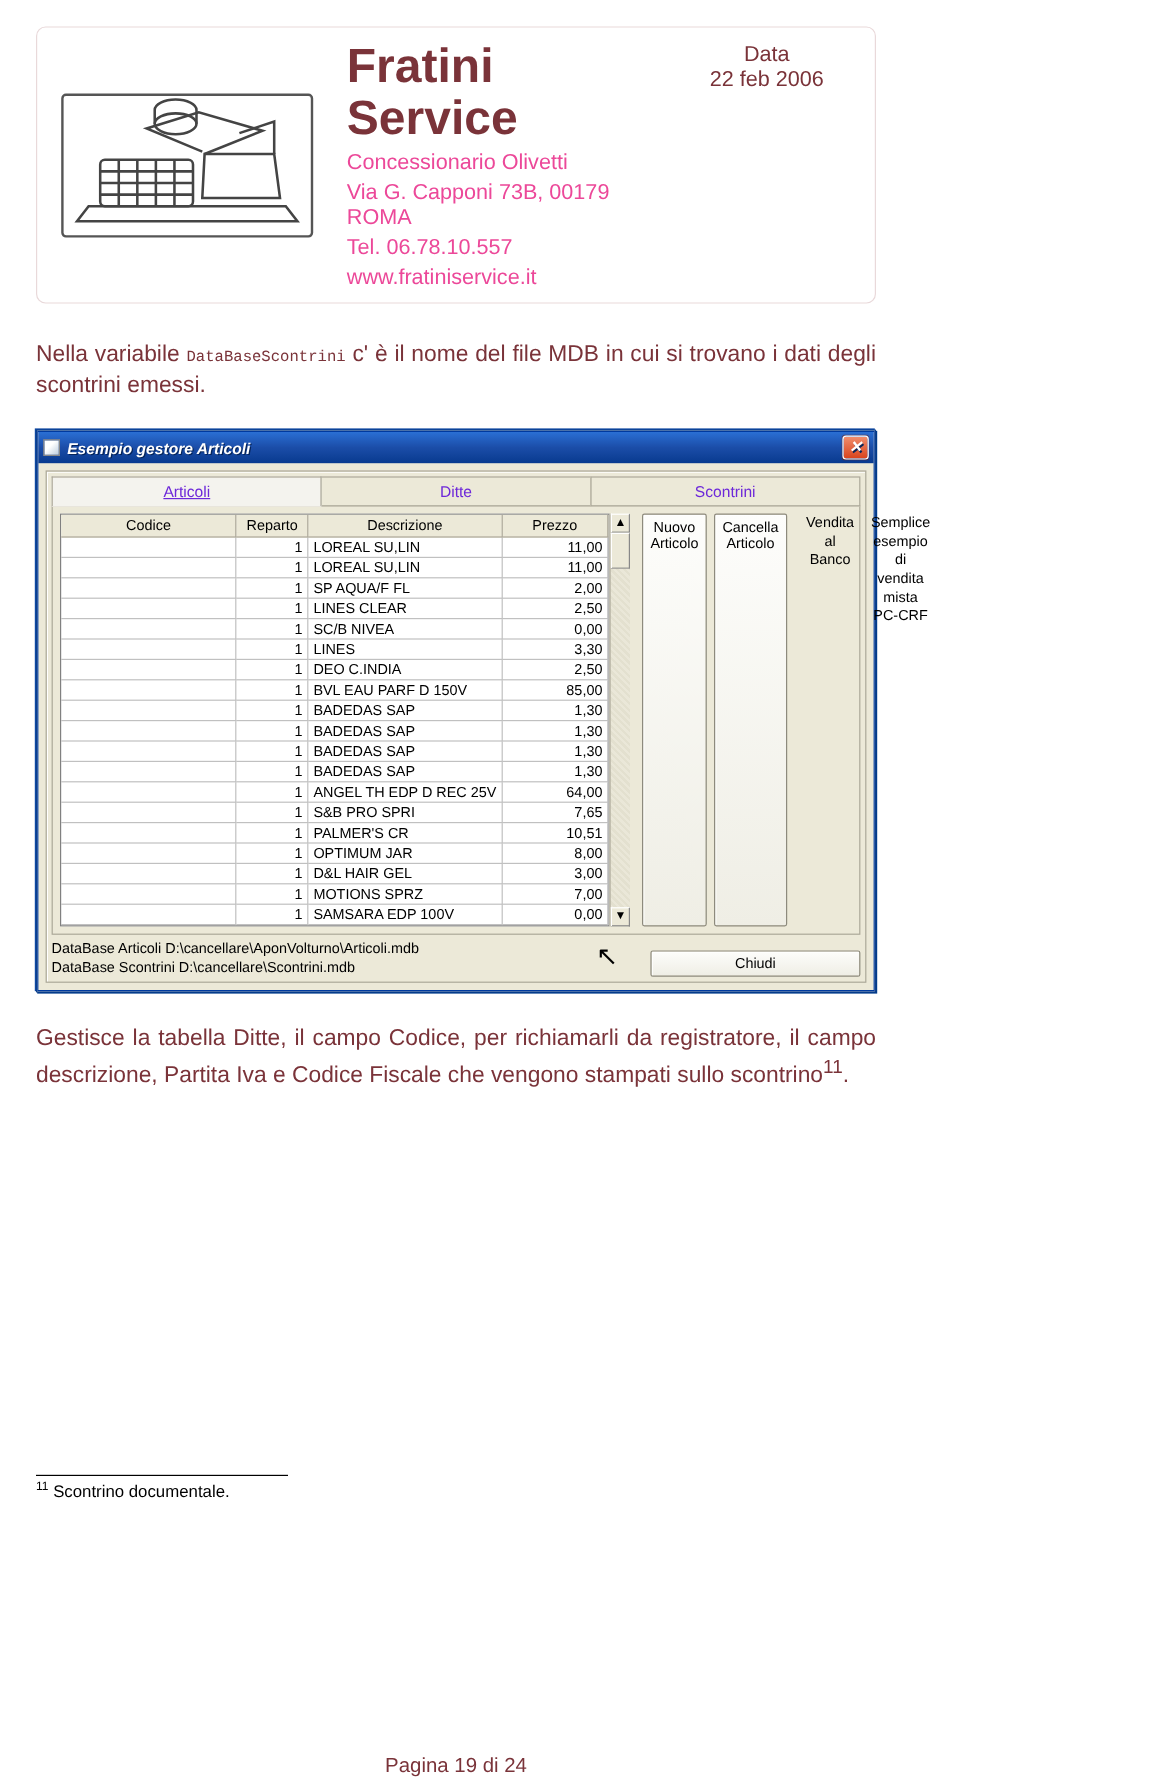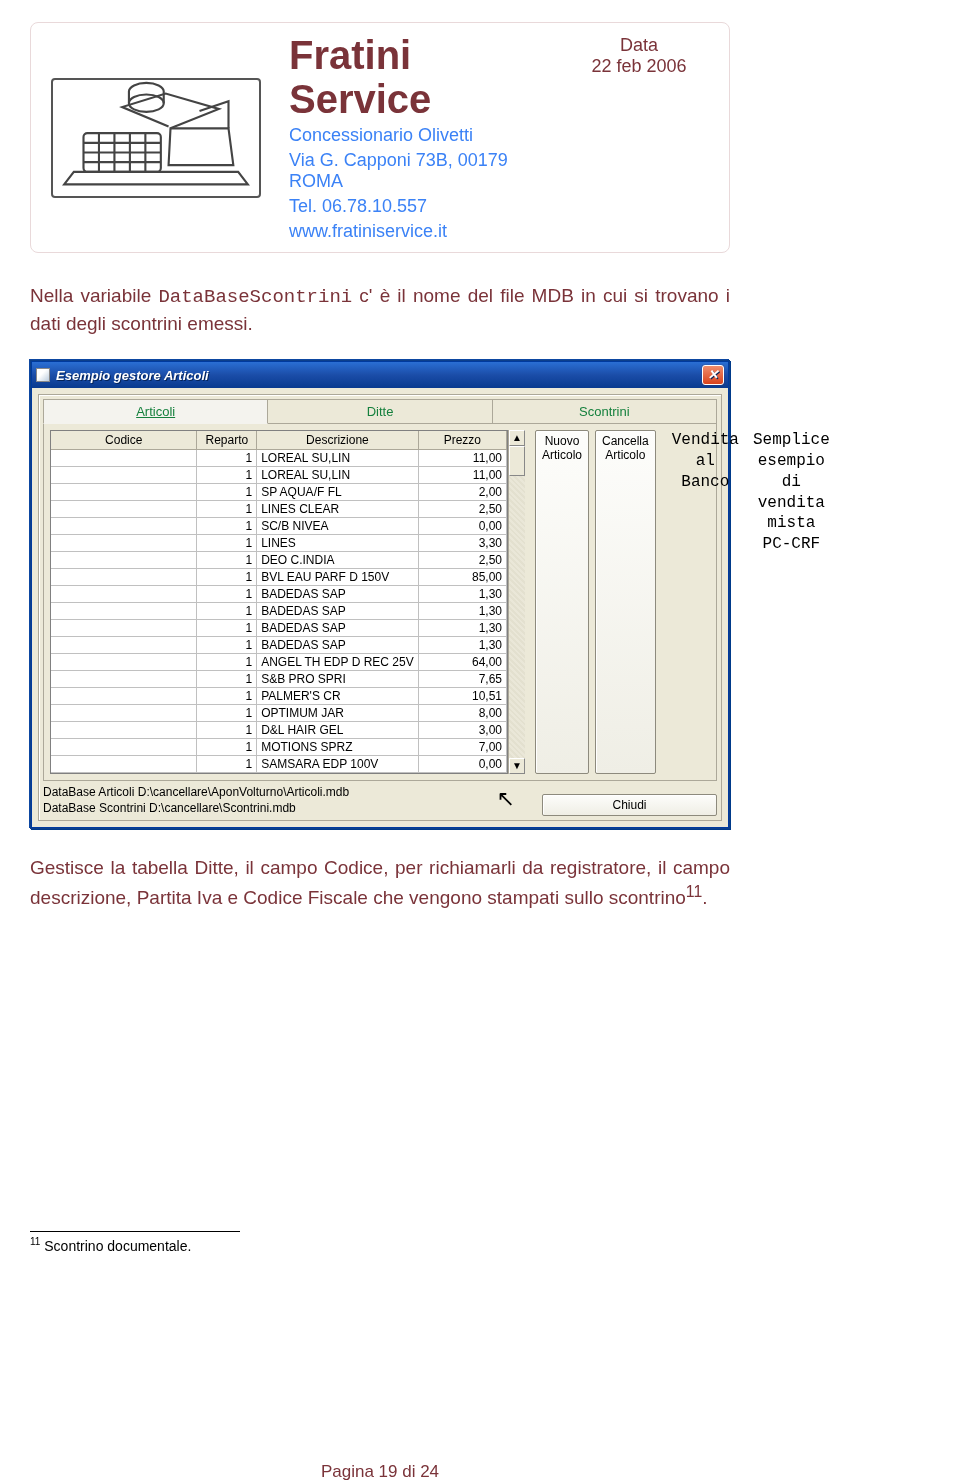--- a/index.html
+++ b/index.html
@@ -41,36 +41,36 @@
     background: #fff;
   }
   .logo-svg { width: 100%; height: 100%; }
   .company-cell { flex: 1; padding: 4px 6px; }
   .company-name {
     color: #7a3339;
     font-size: 40px;
     font-weight: bold;
     line-height: 1.1;
   }
-  .company-line { color: #3b82f6; font-size: 18px; margin-top: 4px; }
+  .company-line { color: #ec4899; font-size: 18px; margin-top: 4px; }
   .date-cell {
     width: 160px;
     text-align: center;
     color: #7a3339;
     font-size: 18px;
     padding-top: 6px;
   }
   .body-text {
     font-size: 19px;
     color: #7a3339;
     line-height: 1.35;
     margin: 30px 0 24px 0;
     text-align: justify;
   }
-  .mono { font-family: "Courier New", monospace; font-size: 19px; }
+  .mono { font-family: "Courier New", monospace; font-size: 13px; }
 
   
   .xp-outer {
     border: 1px solid #0d3f8a;
     box-shadow: 1px 1px 0 #003a8a, -1px -1px 0 #0d47a1;
   }
   .xp-window {
     border: 1px solid #003a9e;
     width: 100%;
     background: #ece9d8;
@@ -111,21 +111,21 @@
   .xp-panel {
     border: 1px solid #aca899;
     background: #ece9d8;
     box-shadow: inset 1px 1px 0 #fff;
     padding: 4px;
   }
   .tabs {
     display: flex;
     gap: 0;
     font-size: 13px;
-    color: #15803d;
+    color: #6d28d9;
   }
   .tab {
     flex: 1;
     text-align: center;
     padding: 4px 0;
     border: 1px solid #aca899;
     background: #ece9d8;
     position: relative;
     user-select: none;
   }
@@ -222,26 +222,25 @@
     background: linear-gradient(to bottom,#fdfdfb,#efeee5);
     padding: 3px 6px;
     font-size: 12px;
     text-align: center;
     box-shadow: inset 1px 1px 0 #fff;
     border-radius: 2px;
     user-select: none;
   }
   .side-spacer { flex: 1; }
   .side-label {
-    font-size: 16px;
+    font-size: 12px;
     text-align: center;
     line-height: 1.3;
     color: #000;
     padding: 0 4px;
-    font-family: Liberation Mono, monospace;
   }
   .status-row {
     display: flex;
     align-items: flex-end;
     gap: 10px;
     margin-top: 4px;
   }
   .status-text { flex: 1; font-size: 12px; color: #000; line-height: 1.3; }
   .close-btn { width: 175px; }
   .cursor-arrow {

